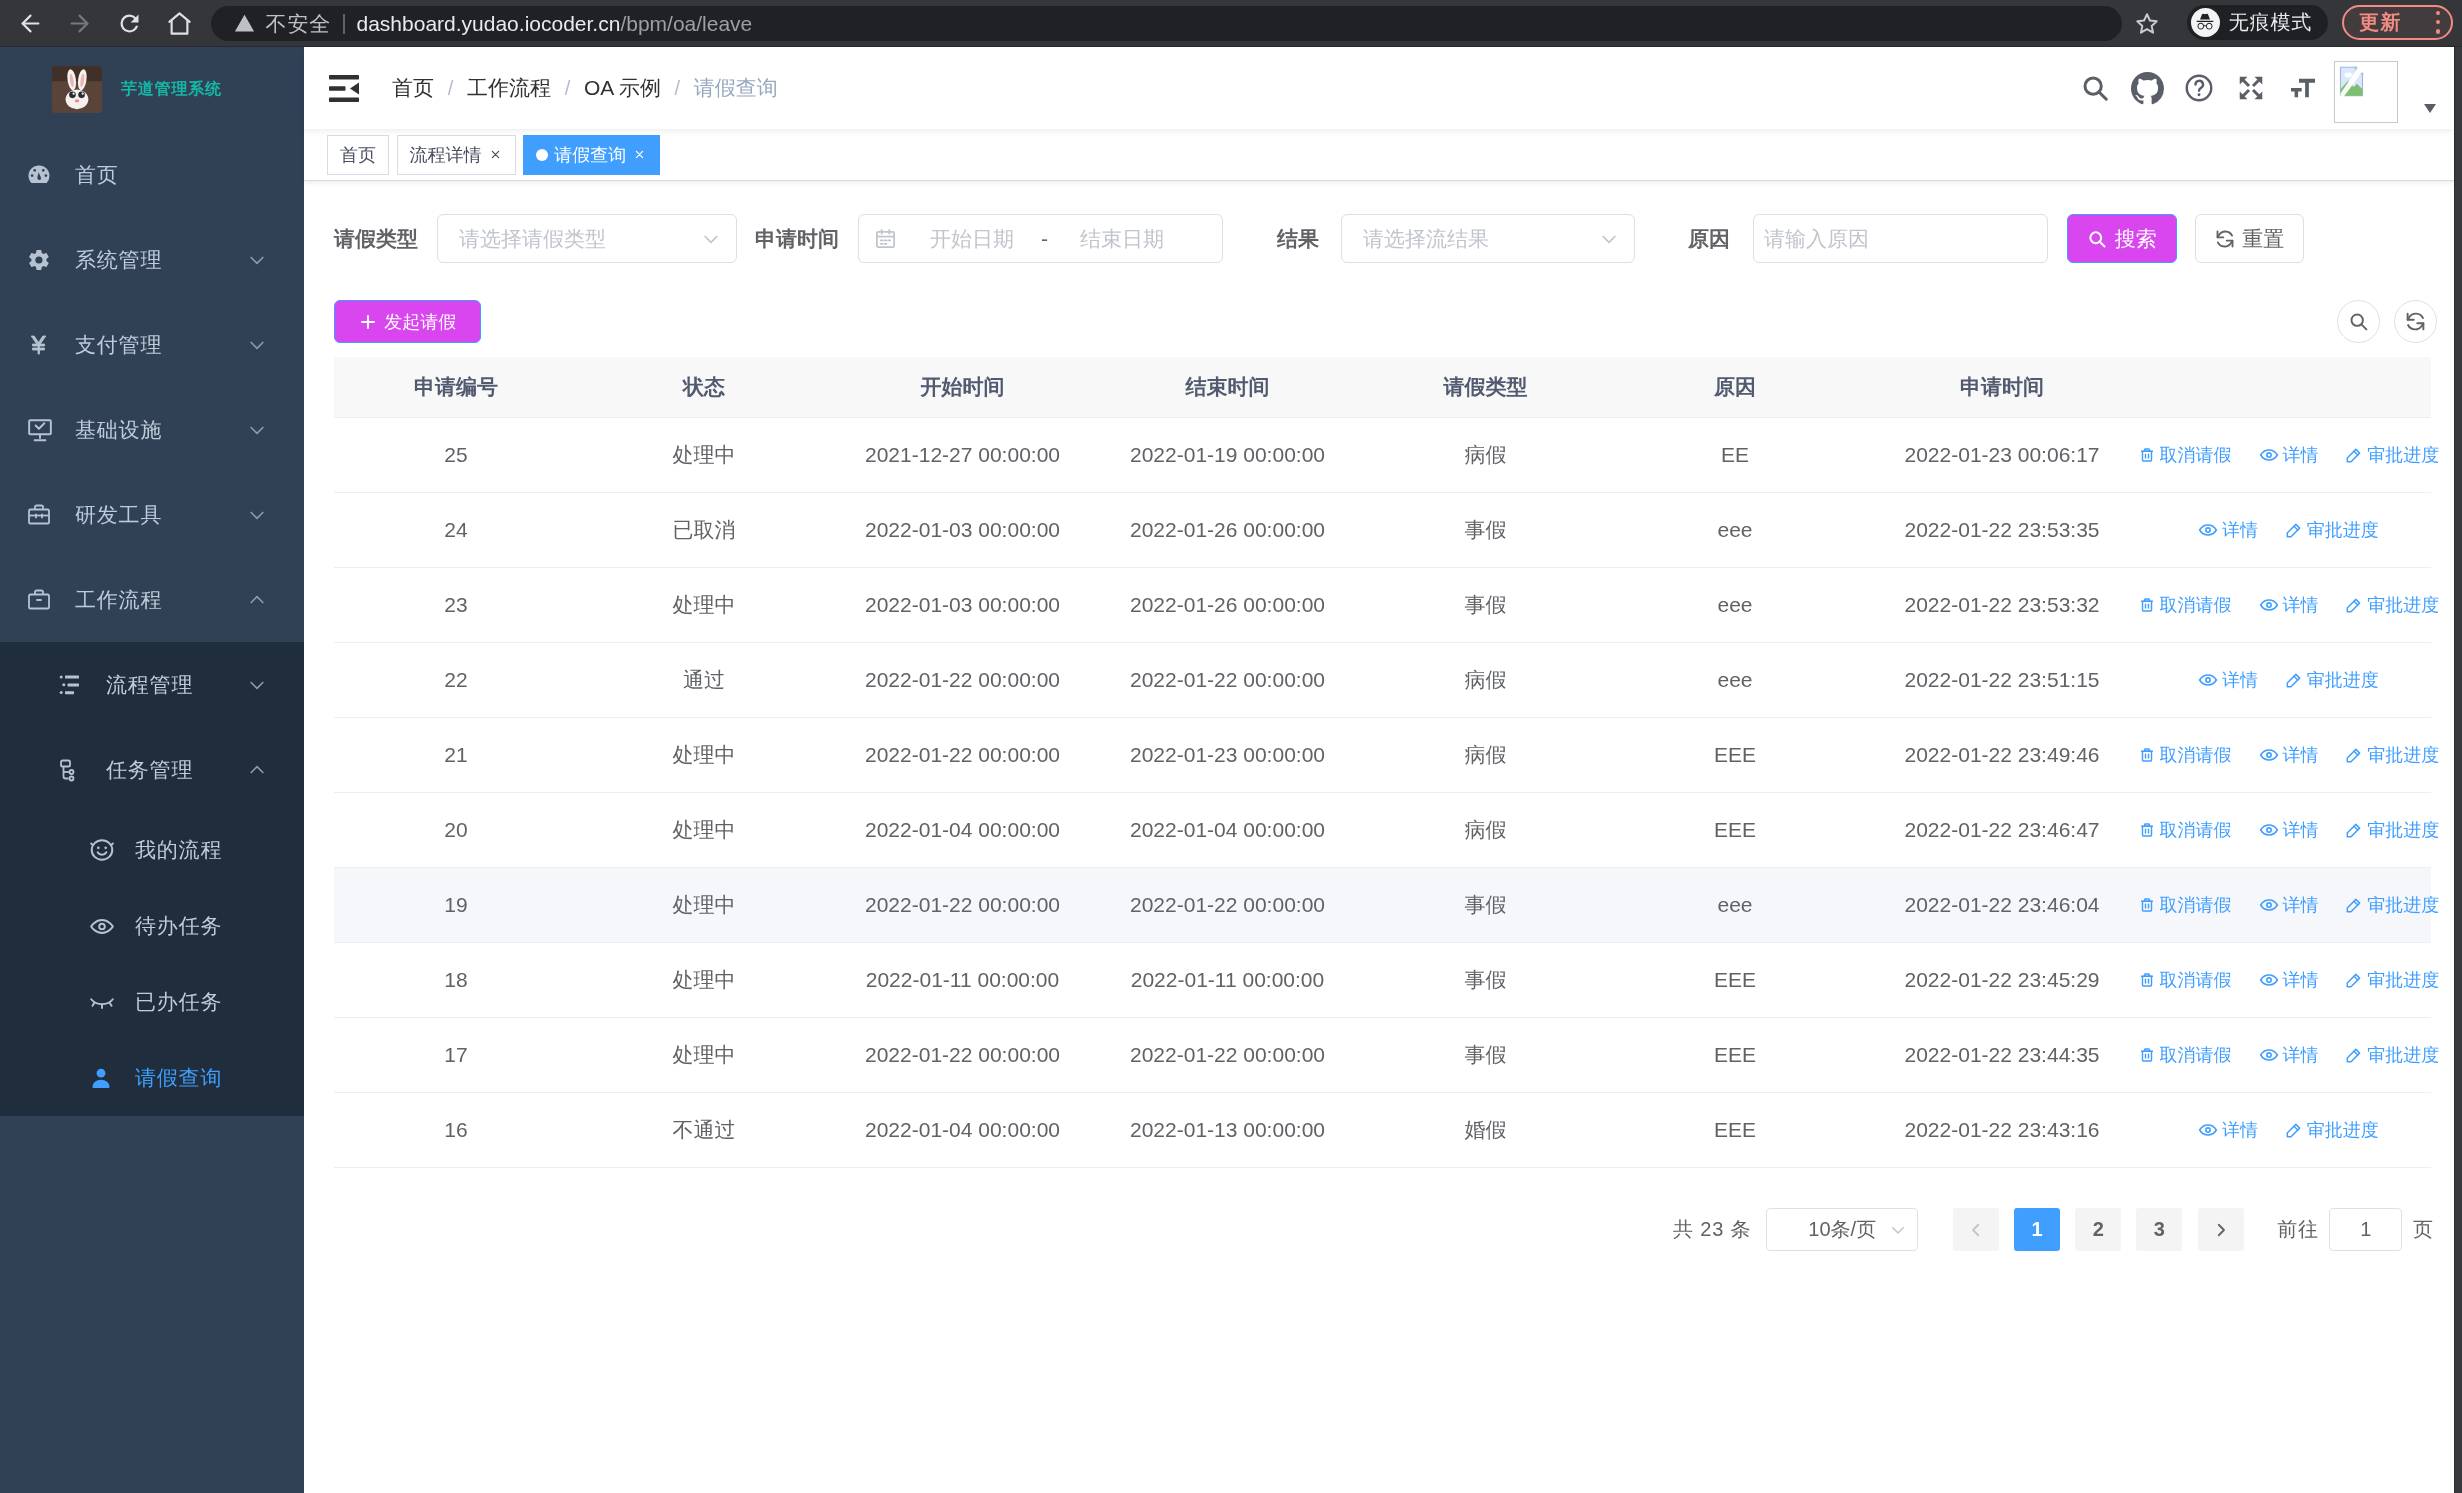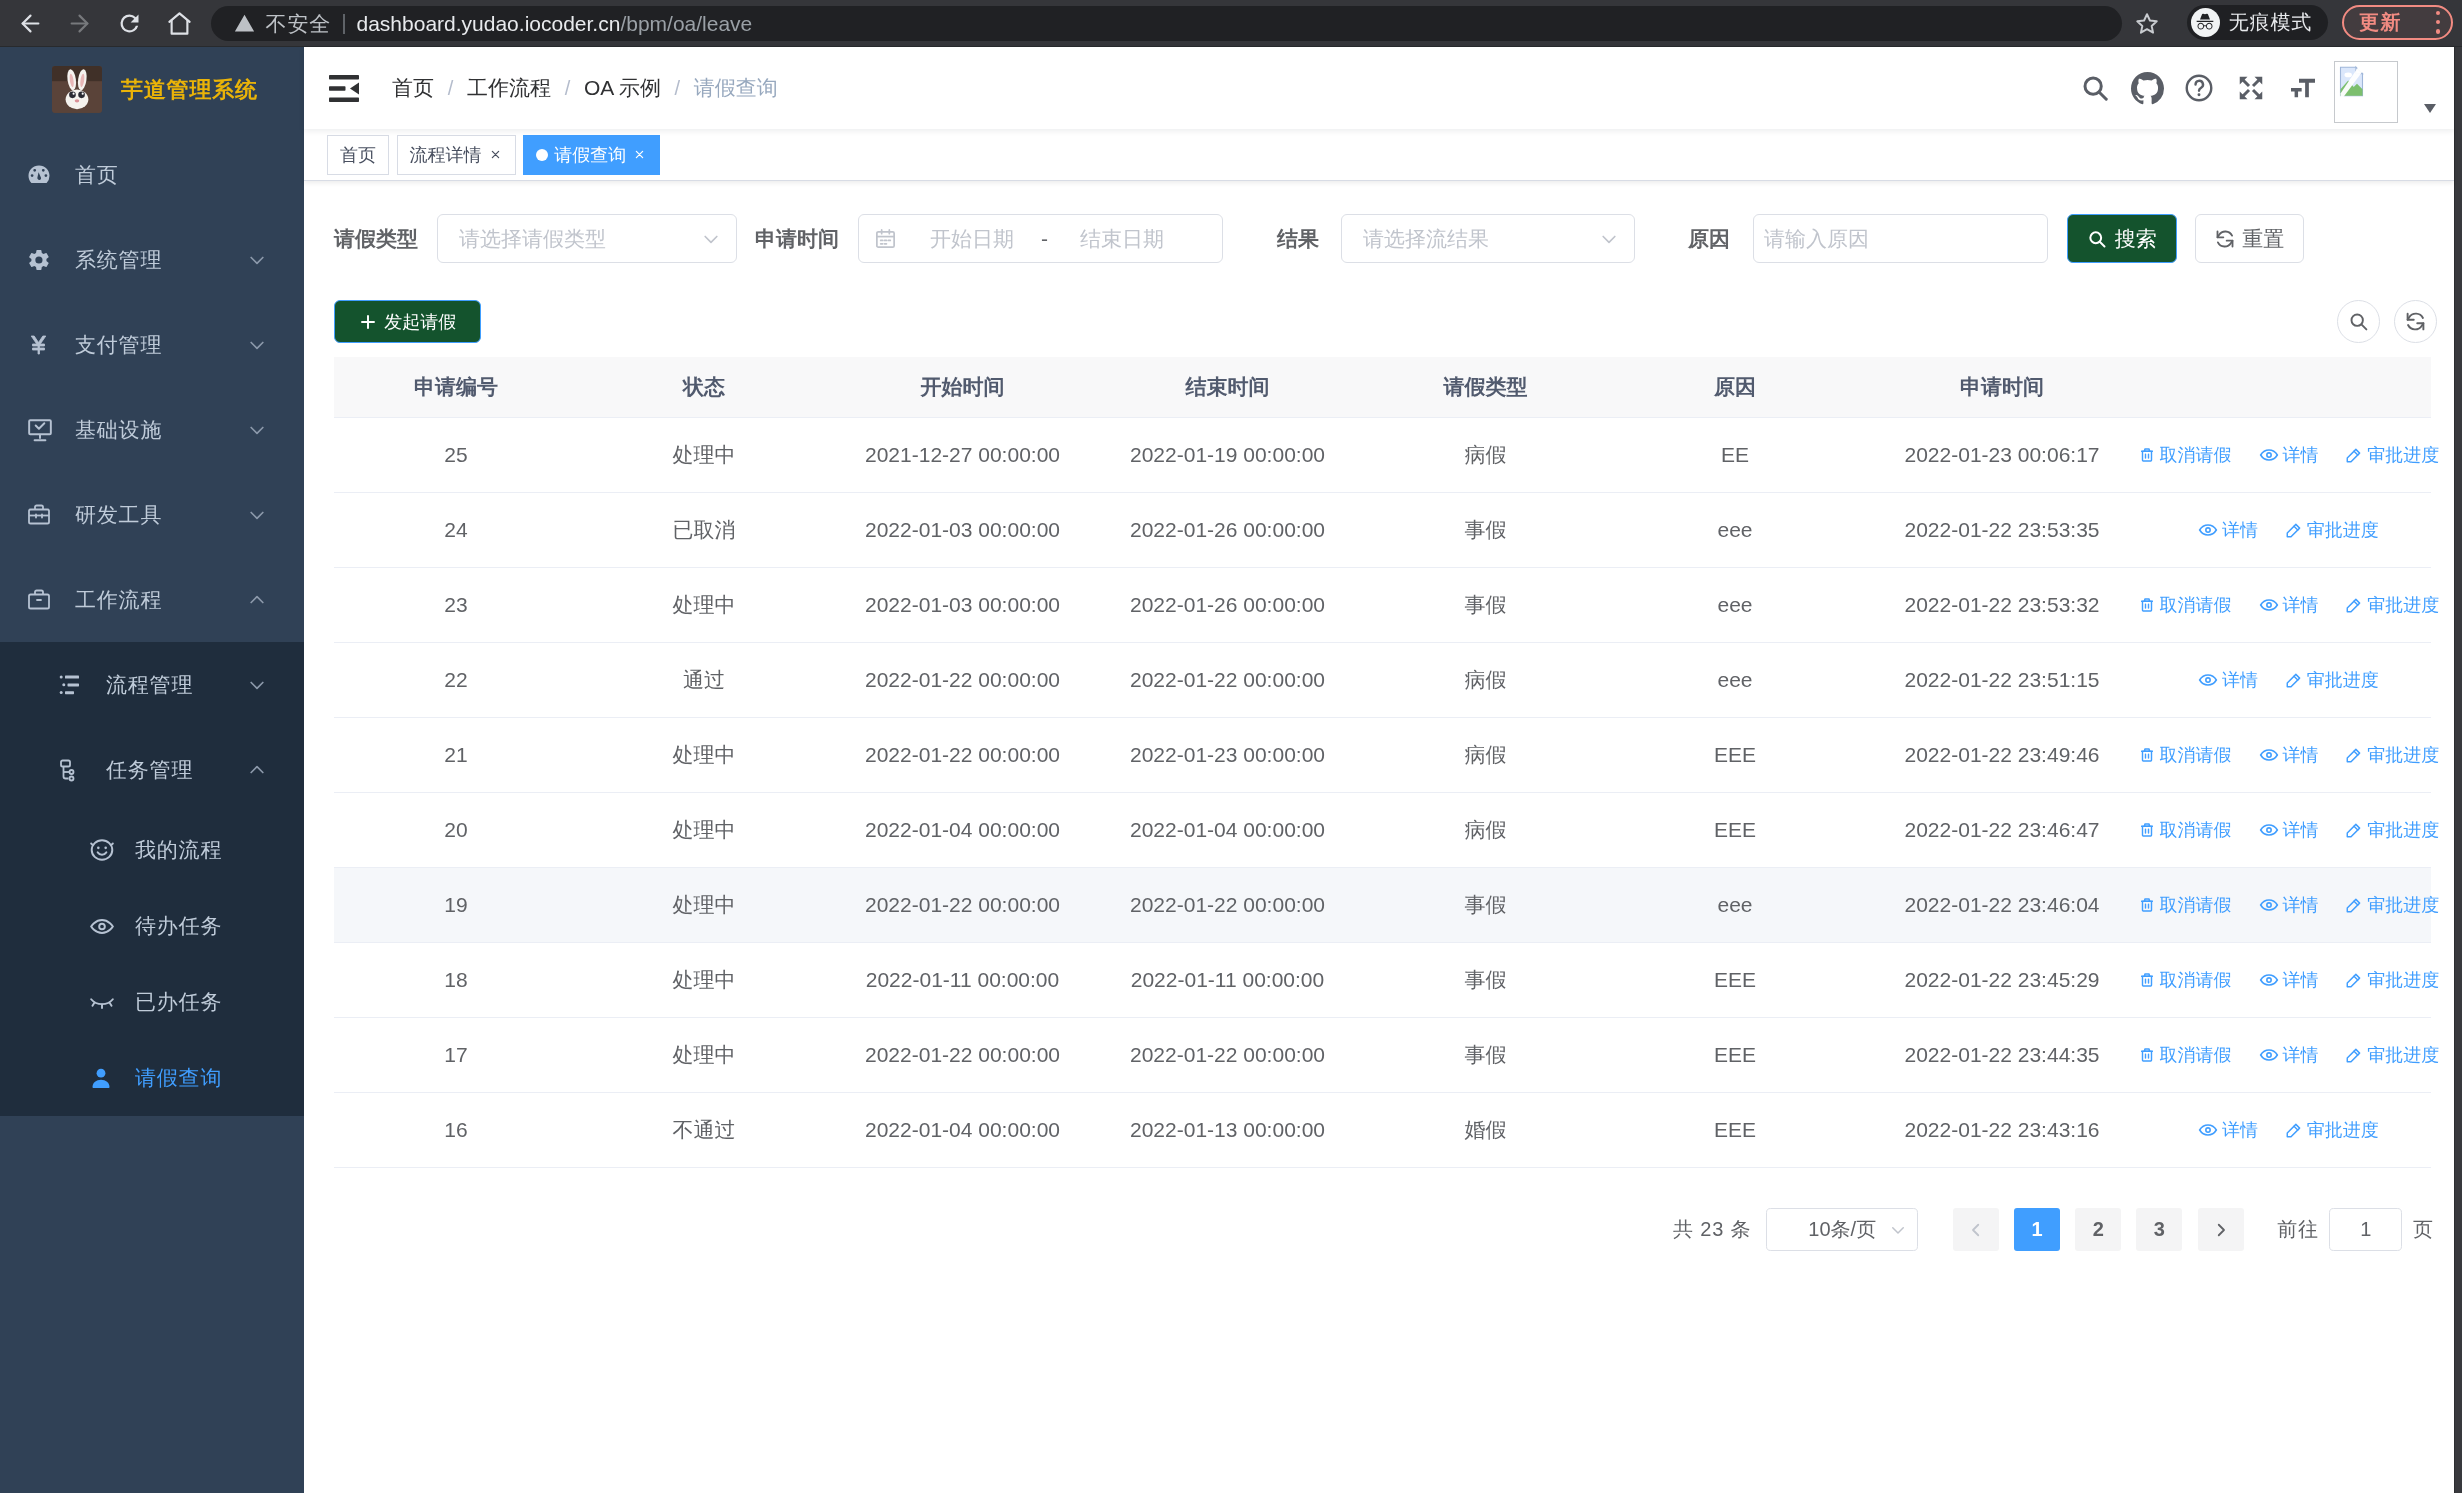--- a/index.html
+++ b/index.html
@@ -27,21 +27,21 @@
   .dots3 { display:flex; flex-direction:column; gap:4.6px; }
   .dots3 i { width:4.6px; height:4.6px; border-radius:50%; background:#f28b82; }
 
   
   .scrollstrip { position:absolute; right:0; top:47px; width:8.4px; height:1446px; background:#38393d; border-left:0.8px solid #2c2d30; }
 
   
   .sidebar { position:absolute; left:0; top:47px; width:304px; height:1446px; background:#304156; }
   .logo-row { height:85px; display:flex; align-items:center; }
   .logo-img { width:50px; height:47px; margin-left:52px; border-radius:3px; overflow:hidden; flex:0 0 auto; }
-  .logo-title { color:#eab308; font-weight:700; font-size:22px; margin-left:19px; letter-spacing:0.8px; }
+  .logo-title { color:#14b8a6; font-weight:700; font-size:16px; margin-left:19px; letter-spacing:0.8px; }
   .menu-item { display:flex; align-items:center; position:relative; cursor:pointer; }
   .menu-item .mi-icon { position:absolute; display:flex; color:#b6c2d2; }
   .menu-item .mi-label { position:absolute; font-size:21px; color:#bfcbd9; letter-spacing:0.8px; }
   .menu-item .mi-arrow { position:absolute; right:37px; color:#8c99ab; display:flex; }
   .menu-item.lv1 { height:85px; }
   .menu-item.lv1 .mi-icon { left:27px; }
   .menu-item.lv1 .mi-label { left:75px; }
   .menu-item.lv2 { height:85px; background:#1f2d3d; }
   .menu-item.lv2 .mi-icon { left:58px; }
   .menu-item.lv2 .mi-label { left:106px; }
@@ -75,21 +75,21 @@
   .tag.active .tag-dot { display:inline-block; }
   .tag.active .tag-close { color:#fff; }
 
   
   .content { position:relative; }
   .f-label { position:absolute; font-size:21px; font-weight:700; color:#606266; top:33px; height:49px; line-height:49px; }
   .f-box { position:absolute; top:33px; height:49px; border:1.5px solid #dcdfe6; border-radius:6px; background:#fff; display:flex; align-items:center; font-size:21px; color:#c0c4cc; }
   .f-box .ph { color:#c0c4cc; }
   .f-box .chev { position:absolute; right:15px; color:#c0c4cc; display:flex; }
   .btn { position:absolute; display:flex; align-items:center; justify-content:center; border-radius:6px; font-size:21px; cursor:pointer; }
-  .btn-primary { background:#14532d; color:#fff; border:1.5px solid #409eff; }
+  .btn-primary { background:#d946ef; color:#fff; border:1.5px solid #409eff; }
   .btn-plain { background:#fff; color:#606266; border:1.5px solid #dcdfe6; }
   .btn svg { margin-right:7.6px; }
   .circle-btn { position:absolute; width:43px; height:43px; border-radius:50%; border:1.5px solid #dcdfe6; background:#fff; color:#606266; display:flex; align-items:center; justify-content:center; cursor:pointer; }
 
   
   .table { position:absolute; left:30px; top:176px; width:2097px; }
   .t-head { display:grid; grid-template-columns:244px 252px 265px 265px 251px 248px 286px 287px; background:#f8f8f9; height:61px; border-bottom:1.5px solid #ebeef5; }
   .t-head .th { display:flex; align-items:center; justify-content:center; font-size:21px; font-weight:700; color:#515a6e; }
   .t-row { display:grid; grid-template-columns:244px 252px 265px 265px 251px 248px 286px 287px; height:75px; border-bottom:1.5px solid #ebeef5; background:#fff; }
   .t-row.hl { background:#f5f7fa; }

